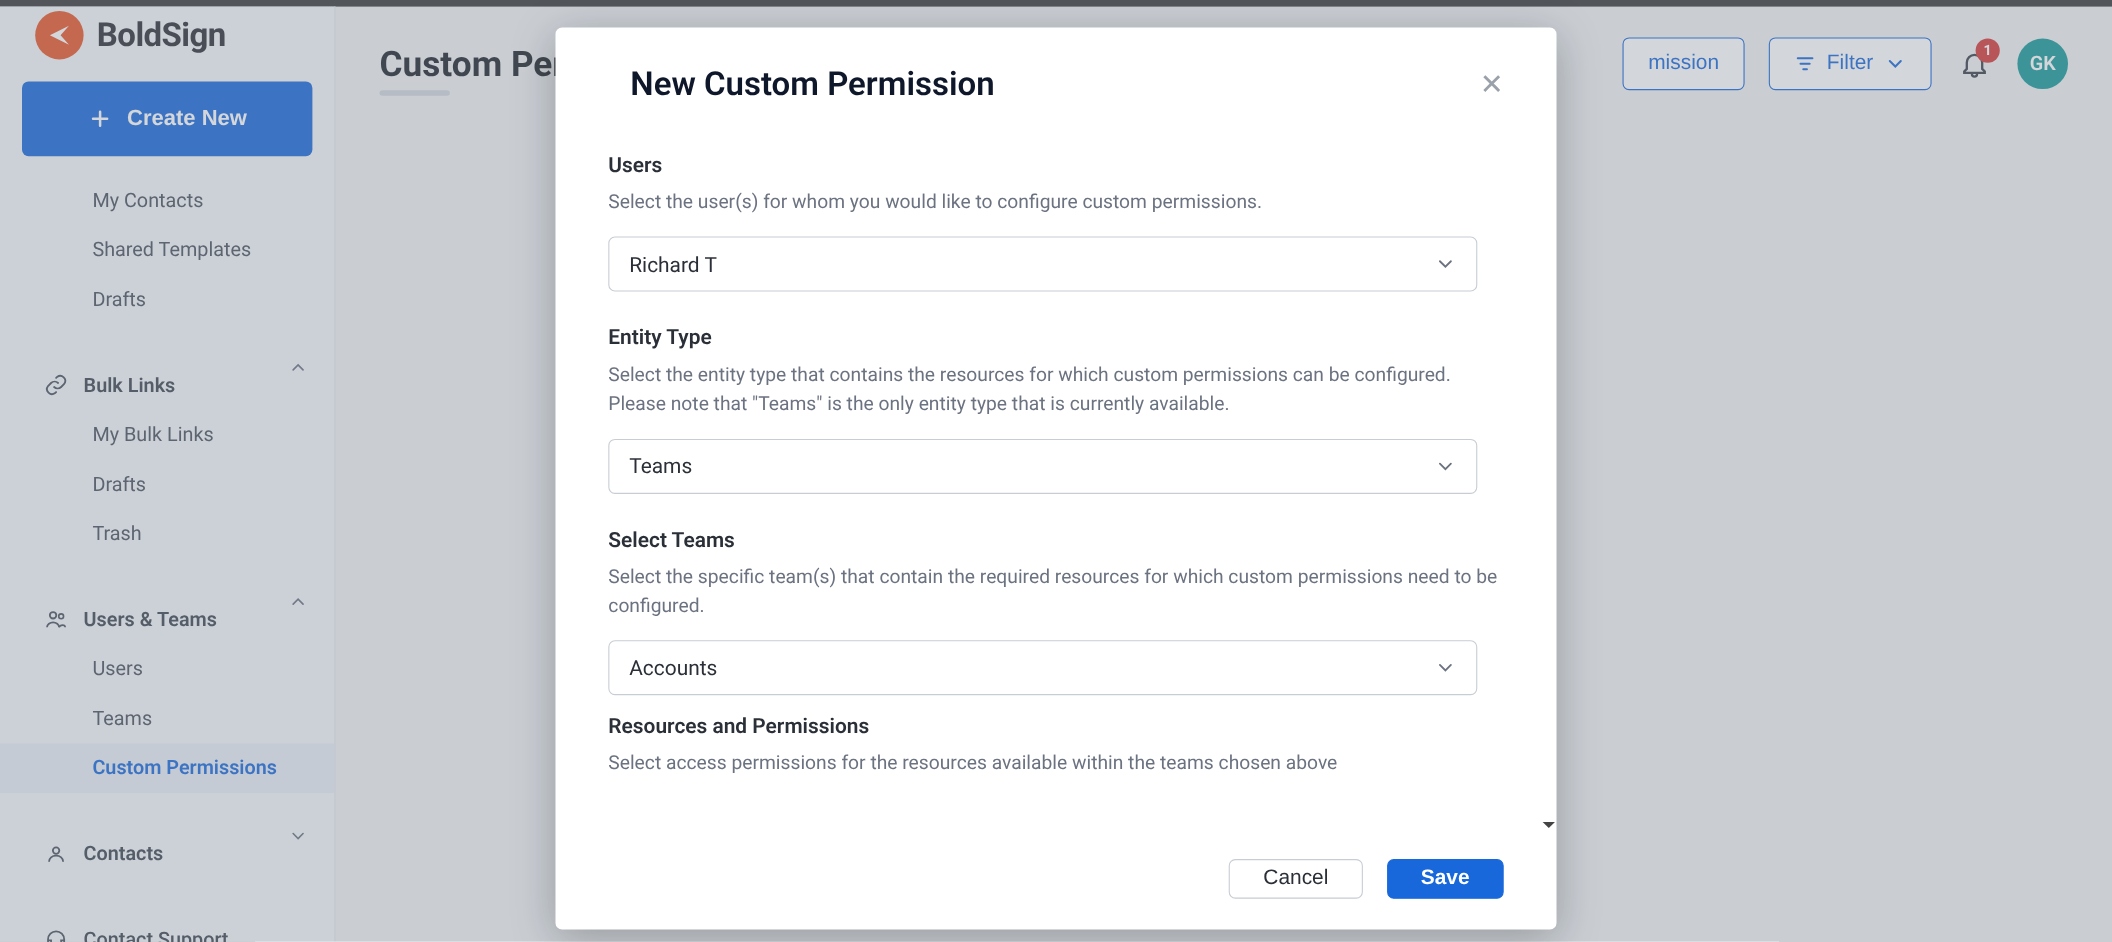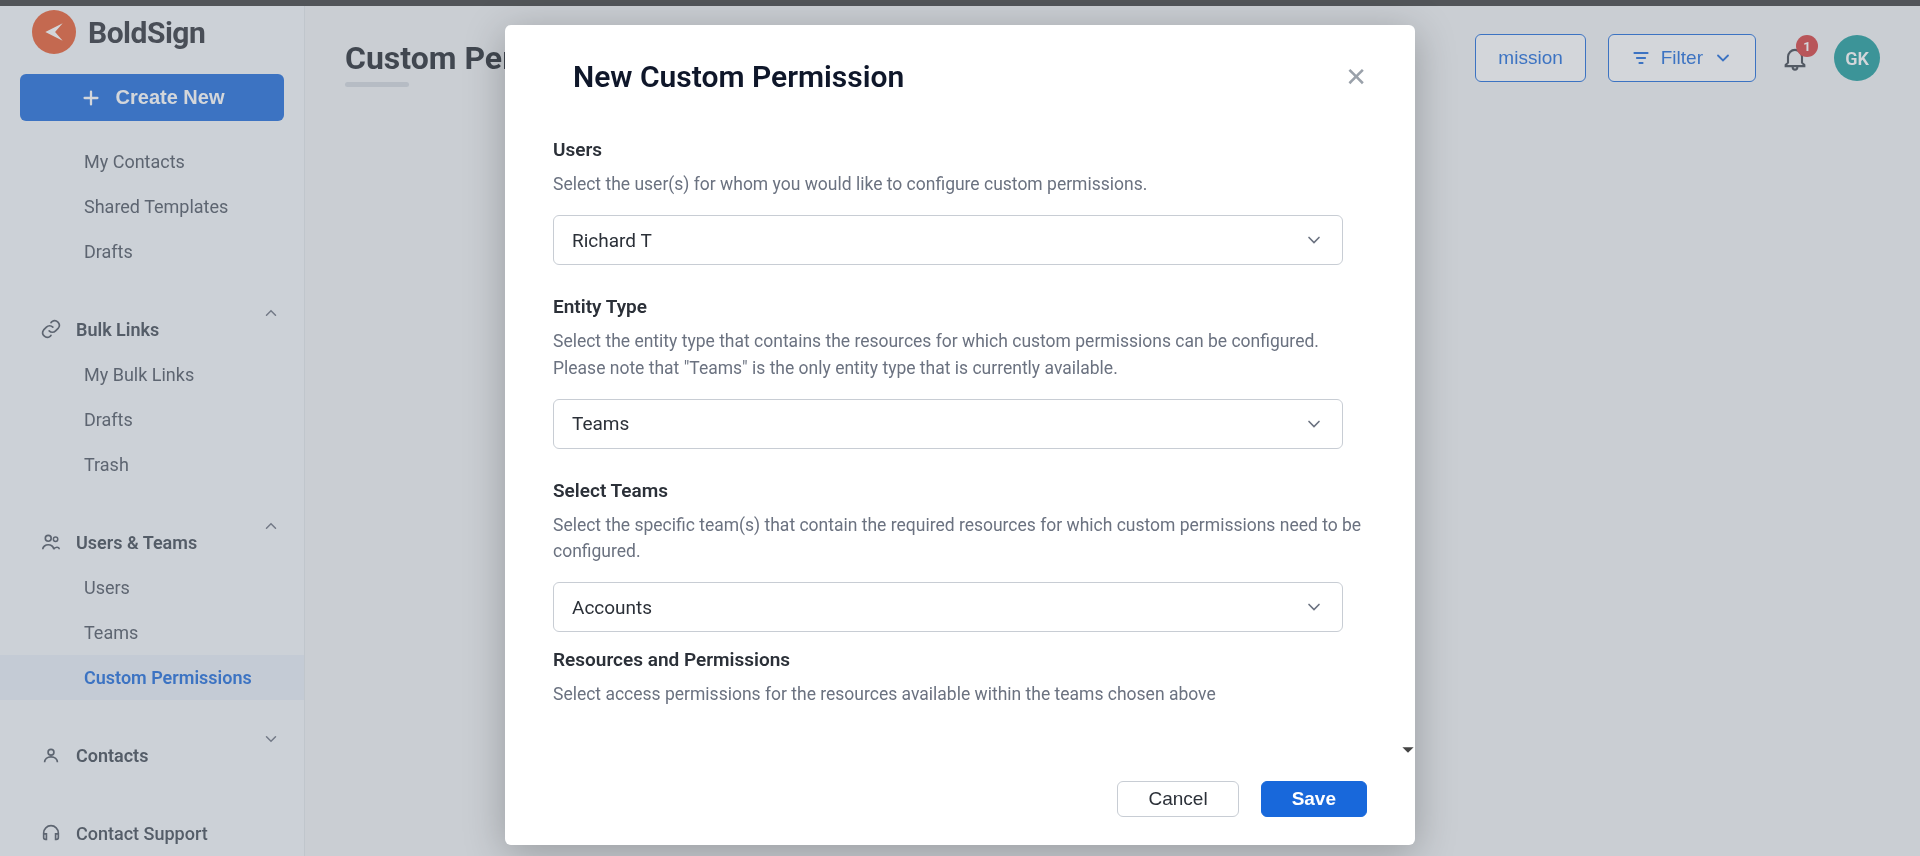--- a/index.html
+++ b/index.html
@@ -50,21 +50,21 @@
       font-weight: 700;
       color: #2b2f36;
       letter-spacing: -0.5px;
     }
     .create-btn {
       margin: 0 20px 18px 20px;
       background: #1868db;
       color: #fff;
       border: none;
       border-radius: 6px;
-      height: 47px;
+      height: 68px;
       display: flex;
       align-items: center;
       justify-content: center;
       gap: 14px;
       font-size: 20px;
       font-weight: 600;
       cursor: pointer;
     }
     .create-btn svg { width: 22px; height: 22px; }
     .nav {

